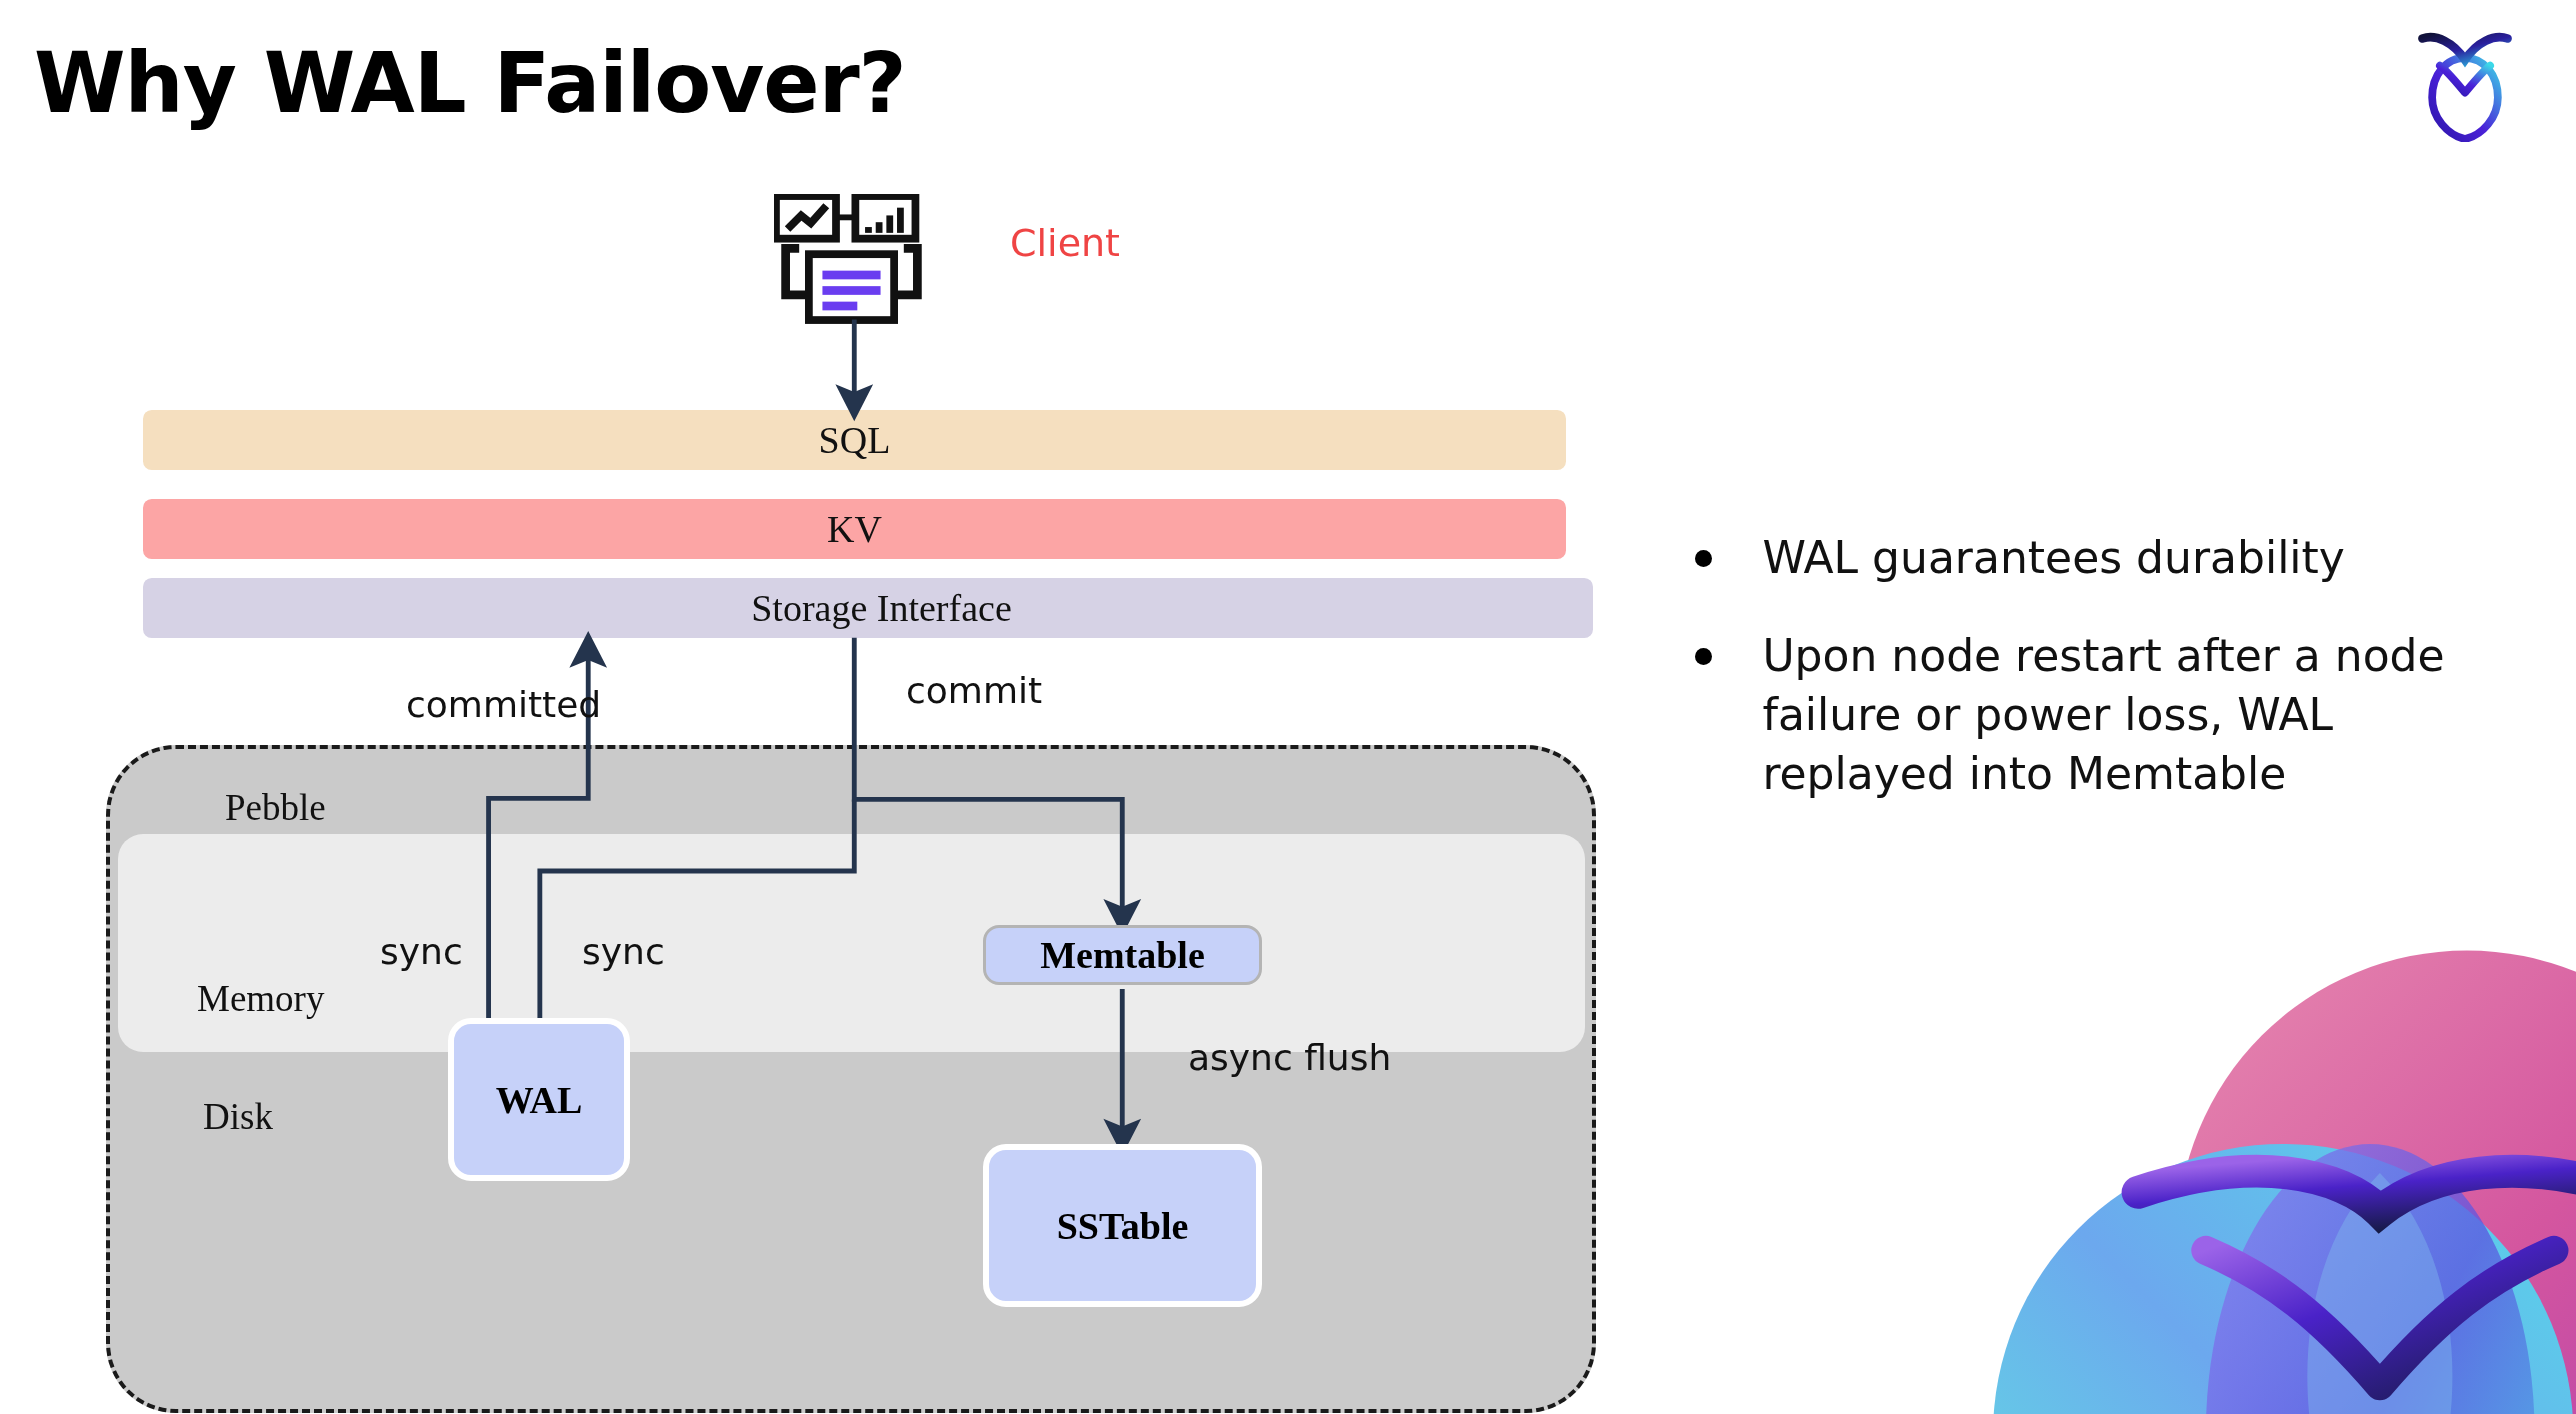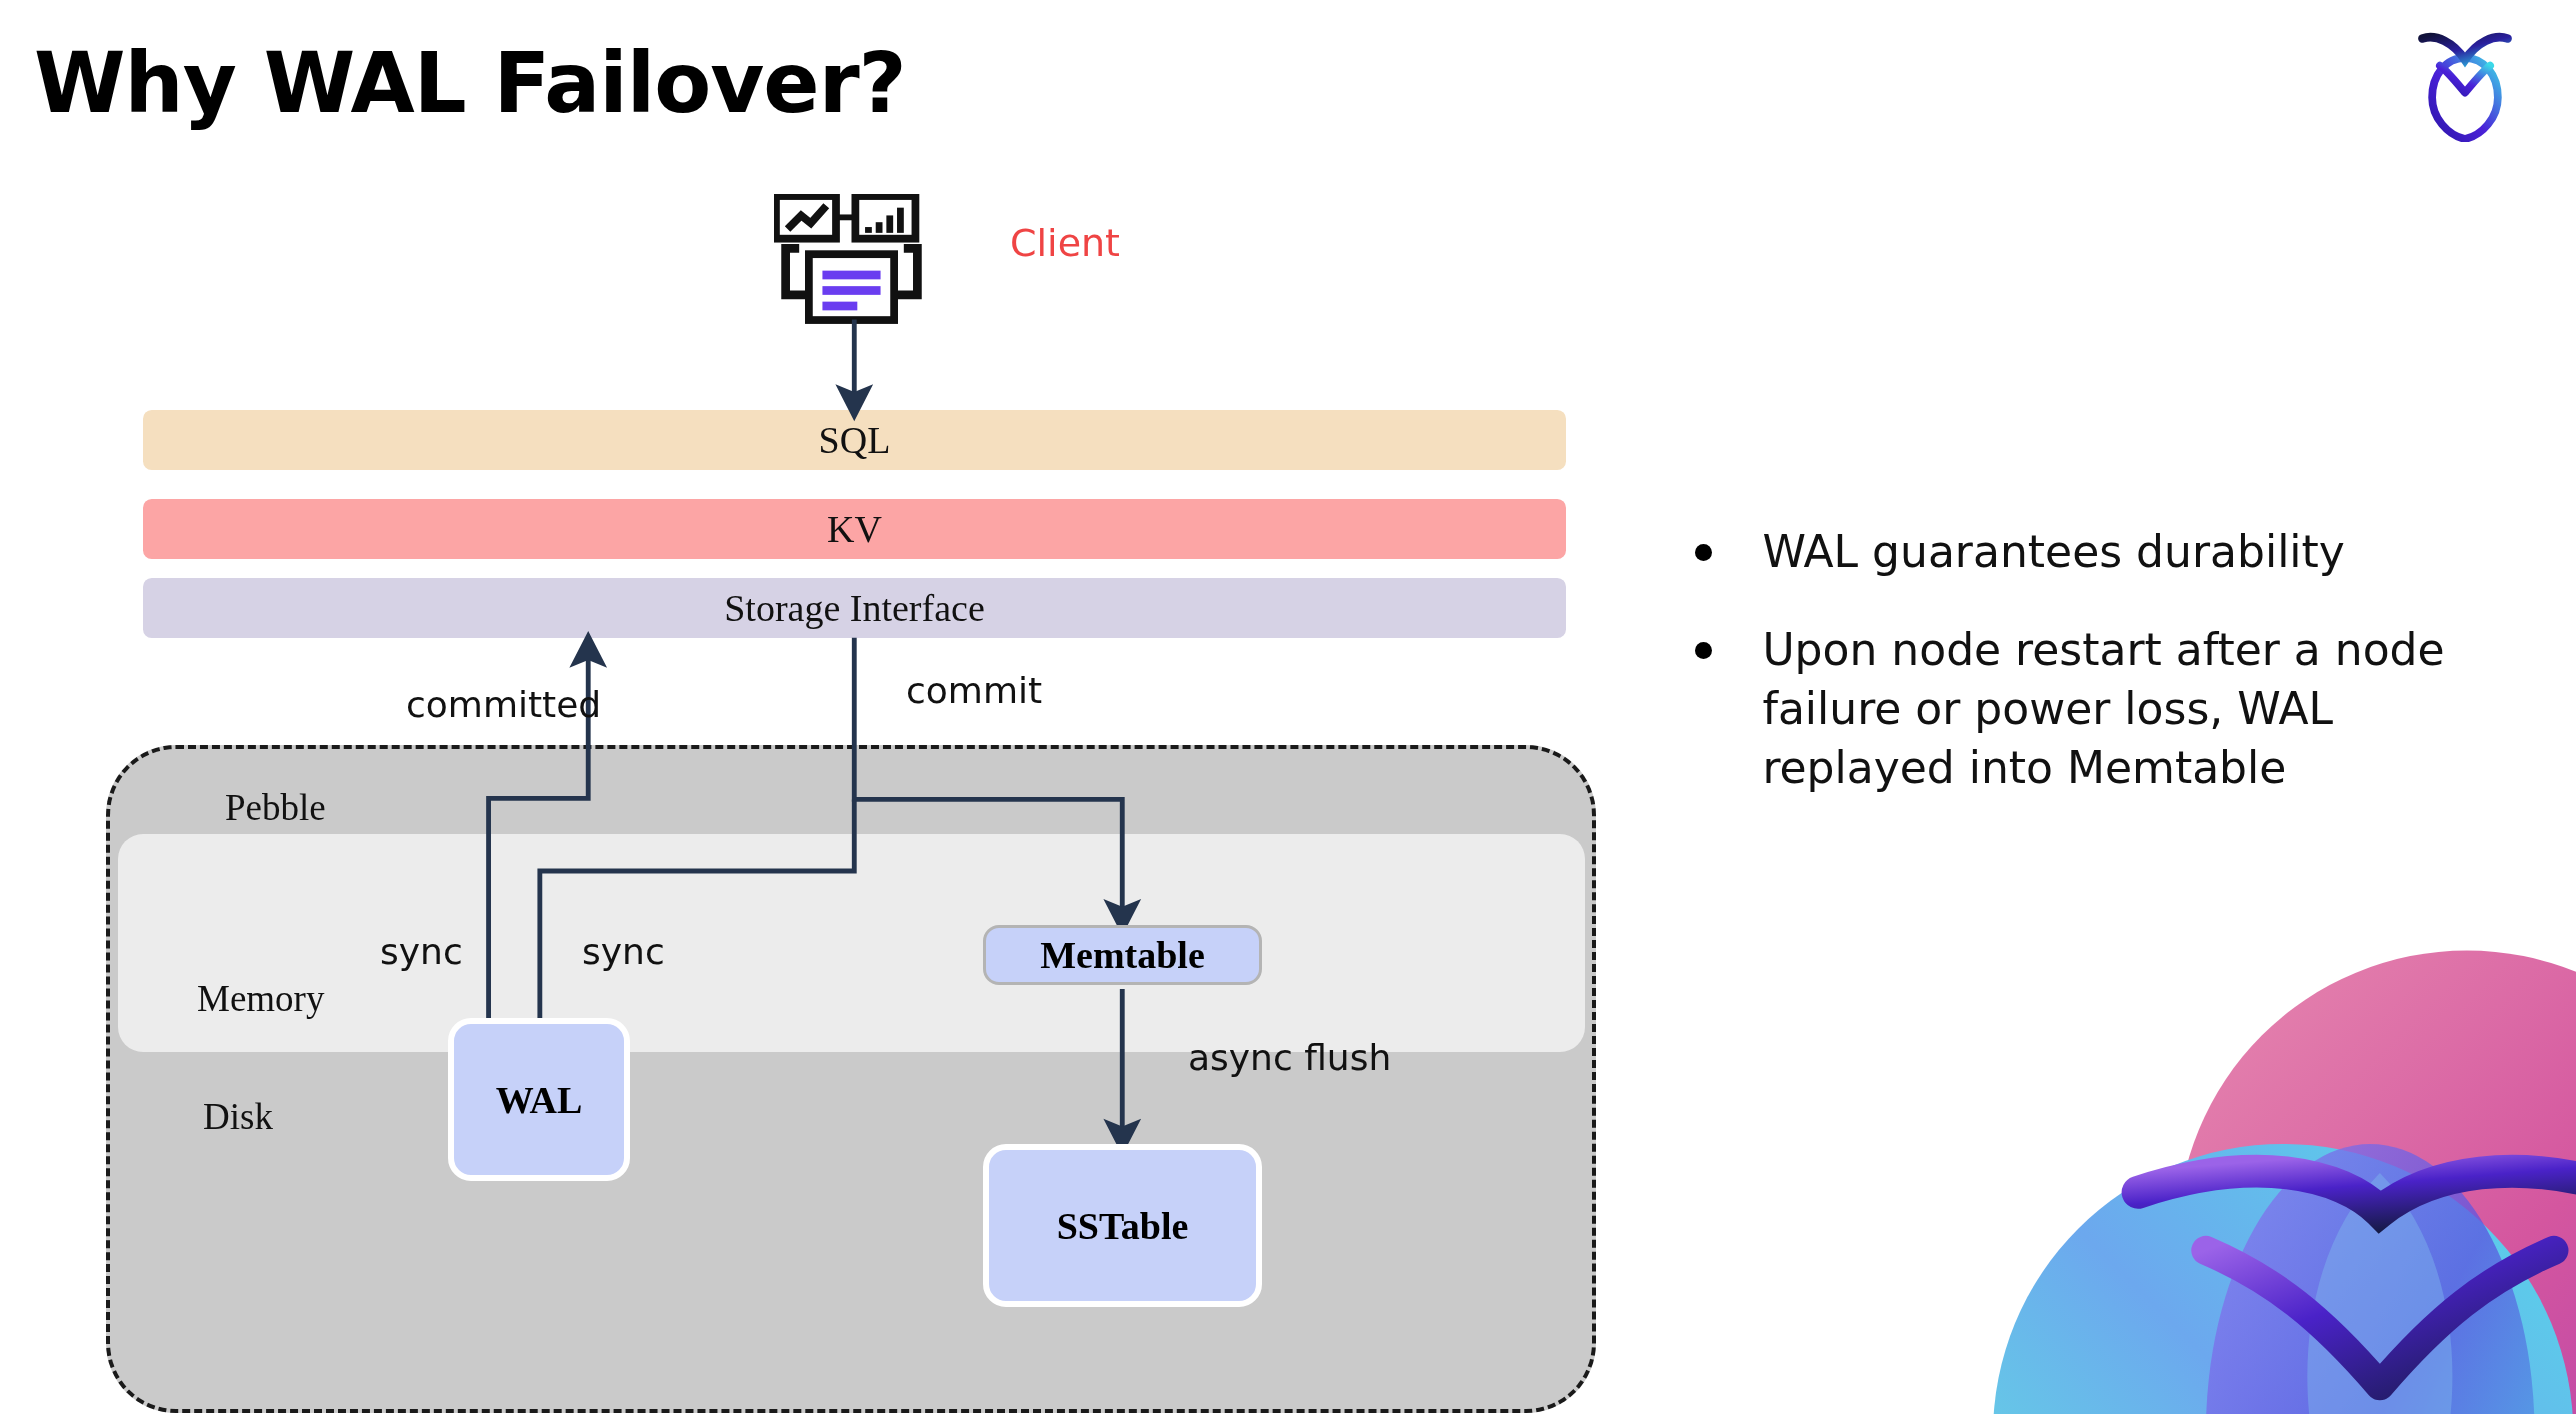--- a/index.html
+++ b/index.html
@@ -41,21 +41,21 @@
 
   
   .layer-bar{
     position:absolute;left:143px;width:1423px;height:60px;border-radius:8.7px;
     display:flex;align-items:center;justify-content:center;
     font-family:"Liberation Serif", serif;
     font-size:38px;color:#111;
   }
   #bar-sql{top:410px;background:#f5dfbf;font-family:Liberation Serif, serif;}
   #bar-kv{top:499px;background:#fca5a5;}
-  #bar-storage{top:578px;background:#d6d2e5;}
+  #bar-storage{top:578px;background:#d6d2e5;padding-left:27px;}
 
   
   #pebble-box{
     position:absolute;left:106px;top:745px;width:1490px;height:668px;
     border:4.8px dashed #1a1a1a;border-radius:70px;background:#cacaca;
     box-sizing:border-box;
   }
   #memory-band{
     position:absolute;left:118px;top:834px;width:1467px;height:218px;
     background:#ececec;border-radius:25px;
@@ -100,21 +100,21 @@
   #lbl-sync-1{left:380px;top:931px;}
   #lbl-sync-2{left:582px;top:931px;}
   #lbl-async-flush{left:1188px;top:1037px;}
 
   
   #connectors{position:absolute;left:0;top:0;width:1606px;height:1415px;
               pointer-events:none;}
 
   
   #bullets{position:absolute;left:1695px;top:523px;width:832px;}
-  .bullet-row{display:flex;align-items:flex-start;margin-bottom:39px;}
+  .bullet-row{display:flex;align-items:flex-start;margin-bottom:39px;margin-top:6px;}
   .bullet-dot{
     width:17.4px;height:17.4px;border-radius:50%;background:#000;
     margin-top:21px;margin-right:50px;flex:0 0 17.4px;
   }
   .bullet-text{
     font-family:"DejaVu Sans", sans-serif;
     font-size:44px;line-height:1.34;color:#111;
   }
 </style>
 </head>

